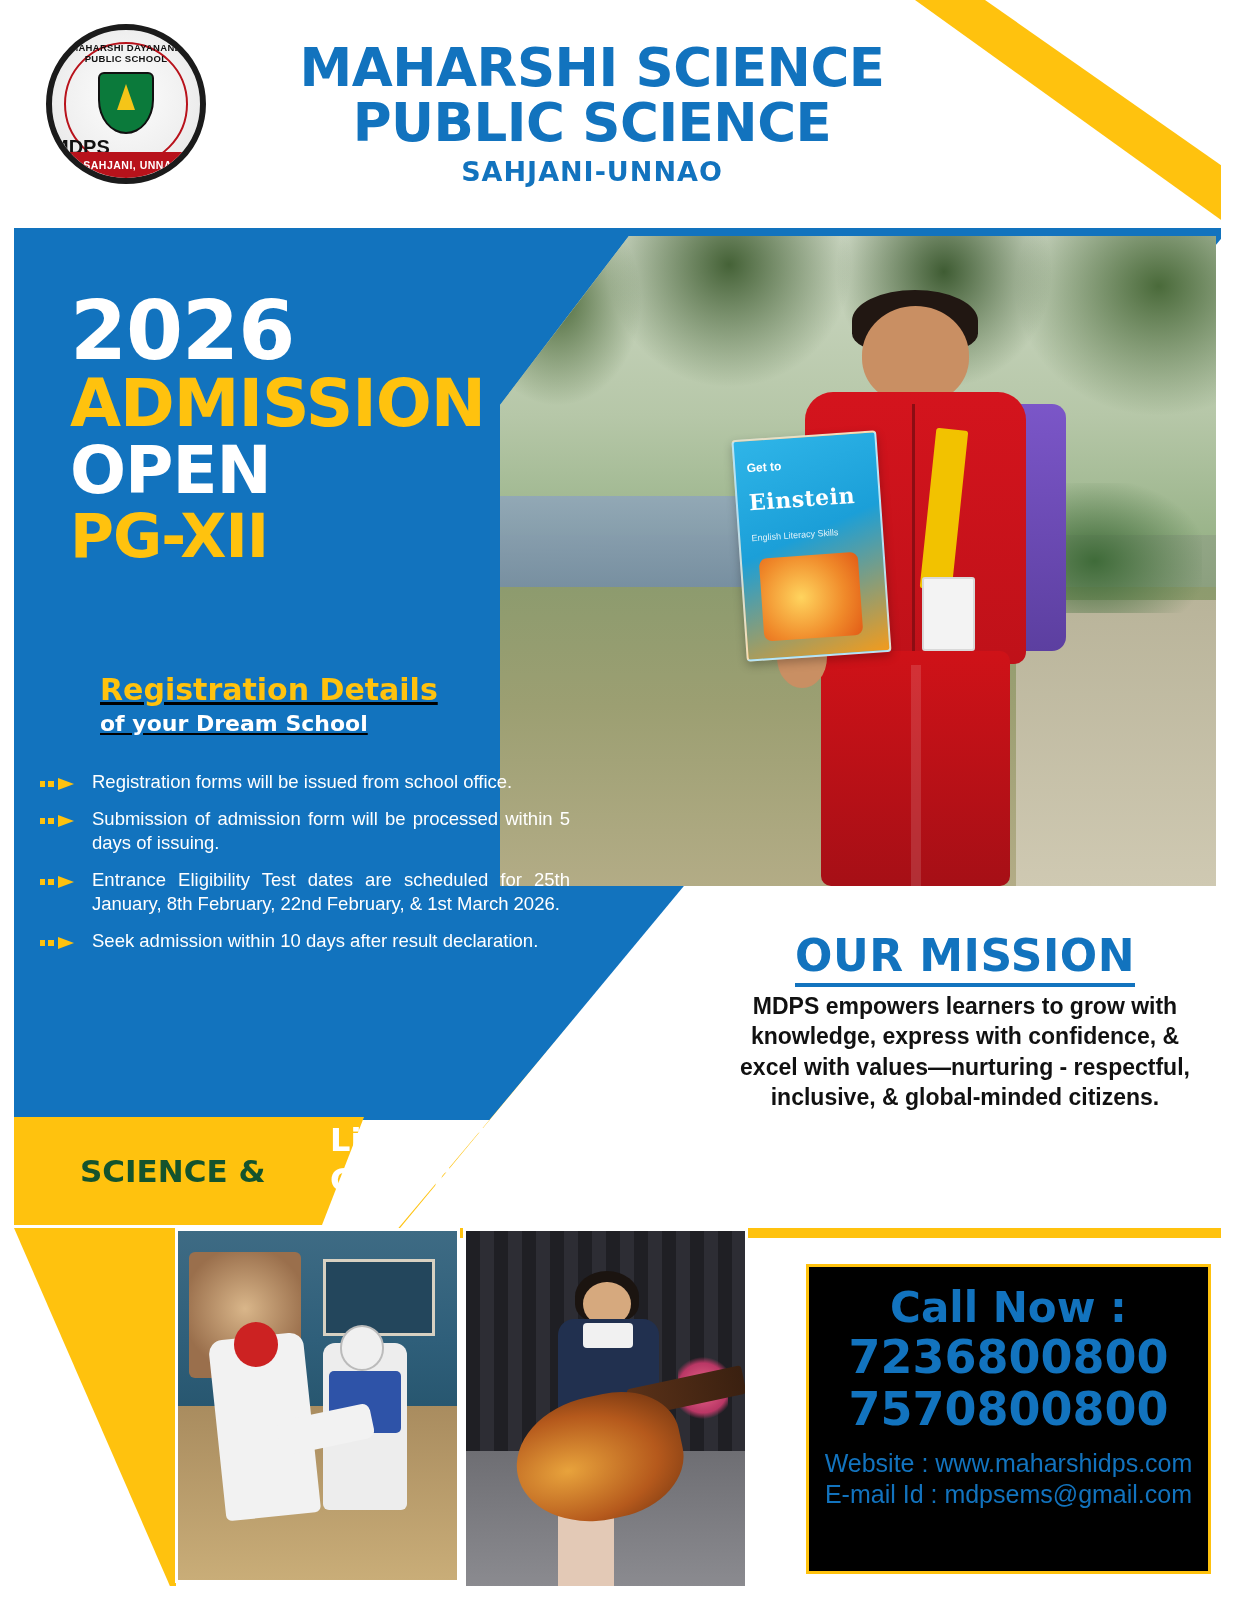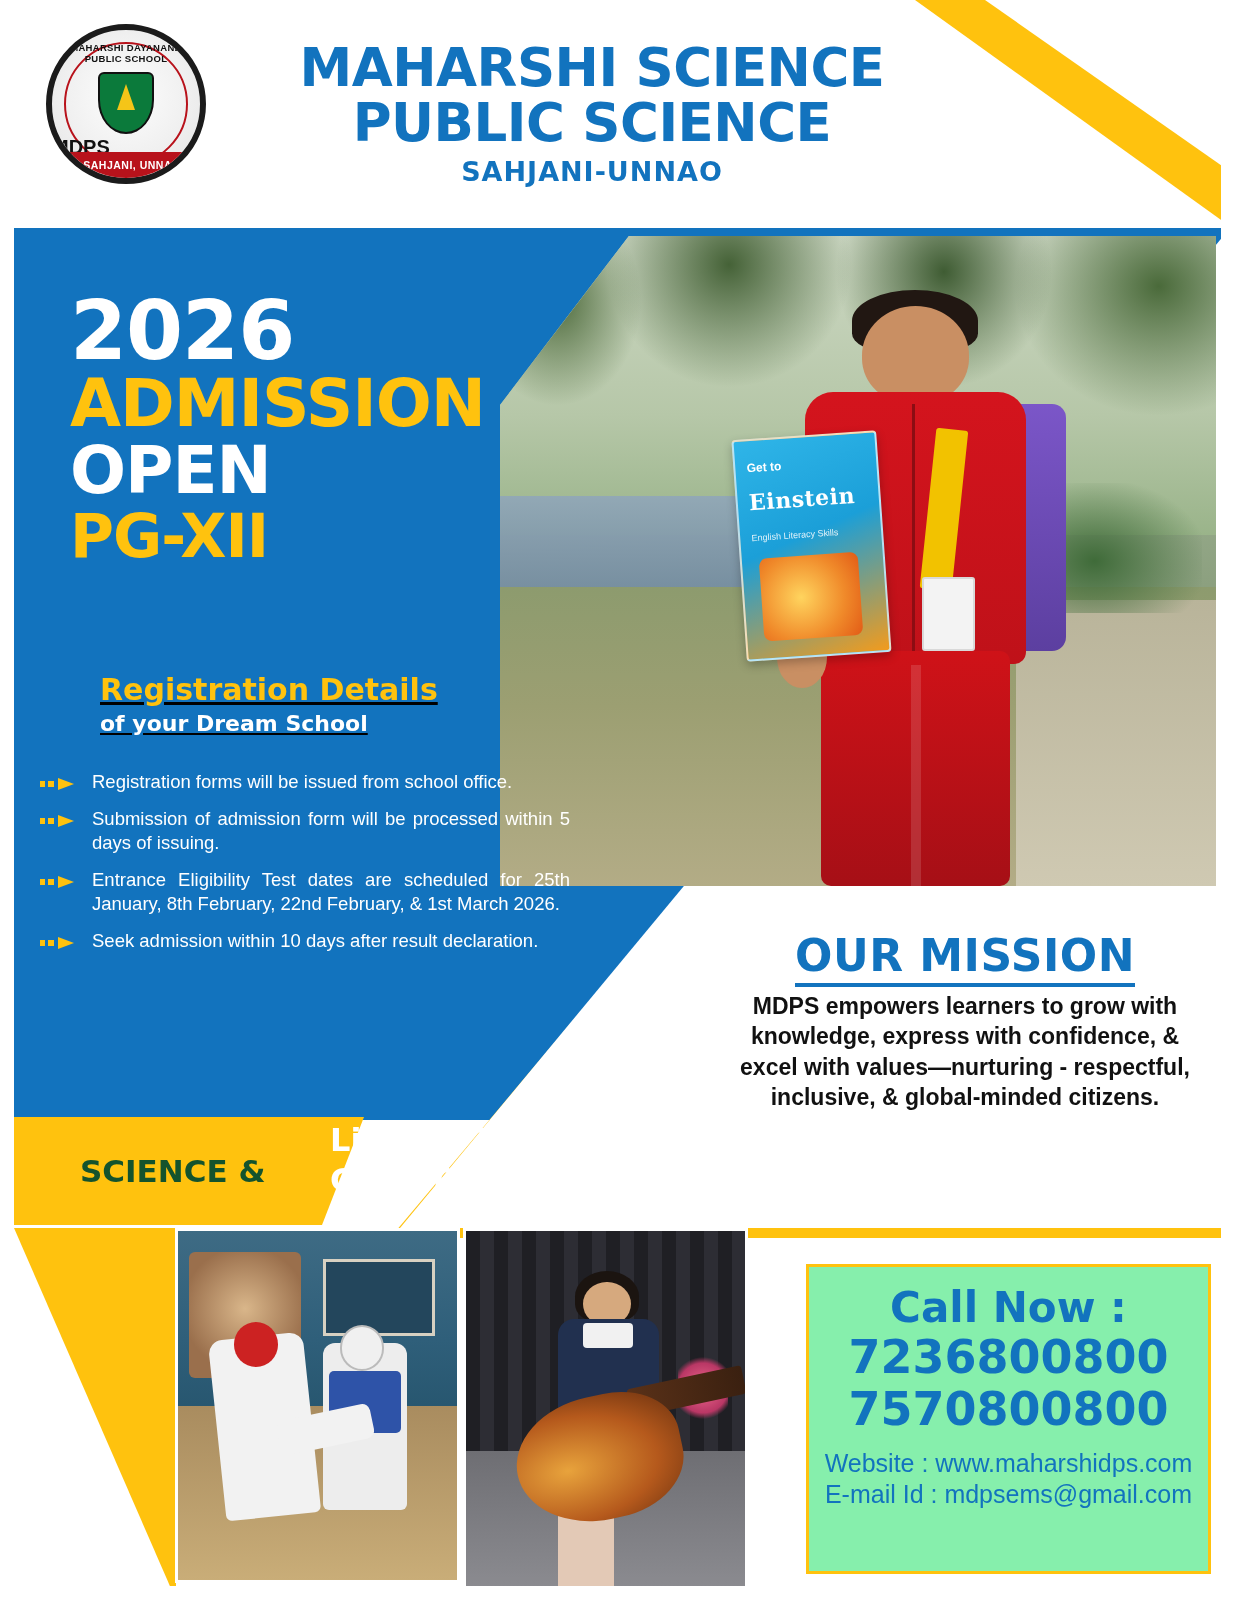--- a/index.html
+++ b/index.html
@@ -304,21 +304,21 @@
   .pg-legs { position:absolute; left:33%; top:72%; width:20%; height:28%;
     background:#e3c9b6; border-radius:8px; }
   .pg-flowers { position:absolute; right:6%; top:34%; width:18%; height:18%;
     background: radial-gradient(circle at 50% 50%, #f06a8f 0%, #b93765 60%, rgba(0,0,0,0) 75%); }
 
   
   .contact-box {
     position:absolute; left: 806px; top: 1264px;
     width: 405px; height: 310px;
     border: 3px solid #FFC20E;
-    background:#86efac;
+    background:#000000;
   }
   .call-now { margin-top: 16px; text-align:center;
     font-size: 42px; font-weight:bold; color:#1273BE;
     font-family:"DejaVu Sans", sans-serif;}
   .phone { text-align:center; font-size: 46px; font-weight:bold; color:#1273BE;
     line-height:1.12; font-family:"DejaVu Sans", sans-serif;}
   .web { text-align:center; margin-top:14px; font-size: 25px; color:#1273BE;
     font-family:"Liberation Sans", sans-serif;}
   .mail { text-align:center; font-size: 25px; color:#1273BE; margin-top:2px;
     font-family:"Liberation Sans", sans-serif;}

